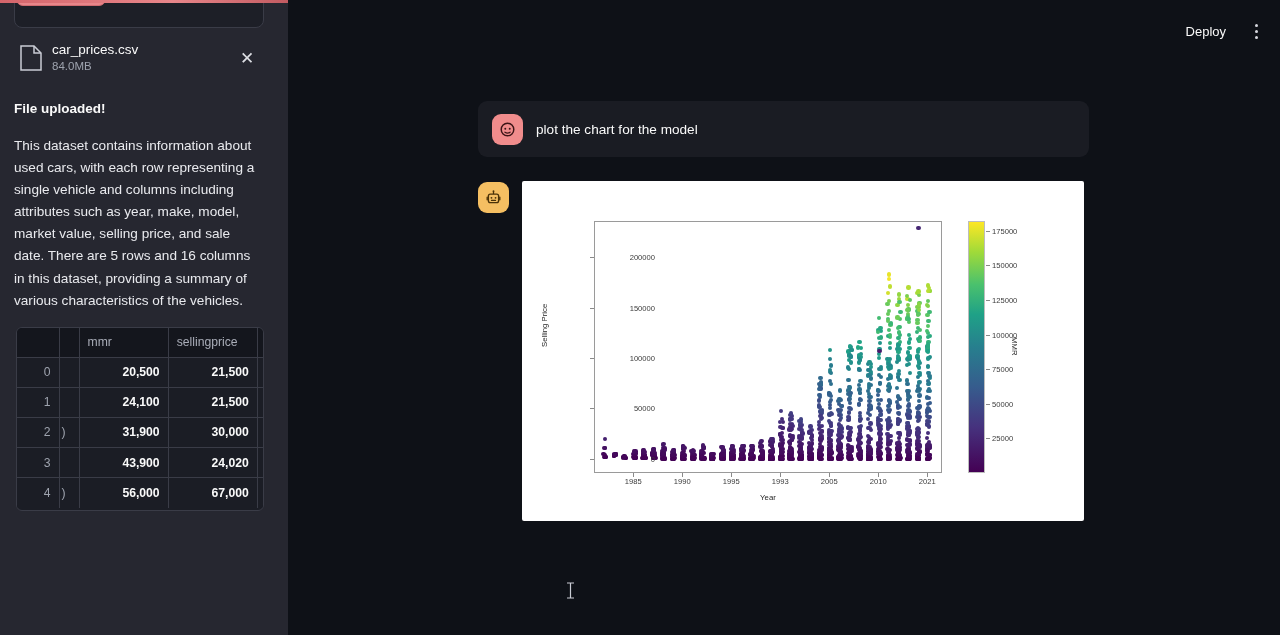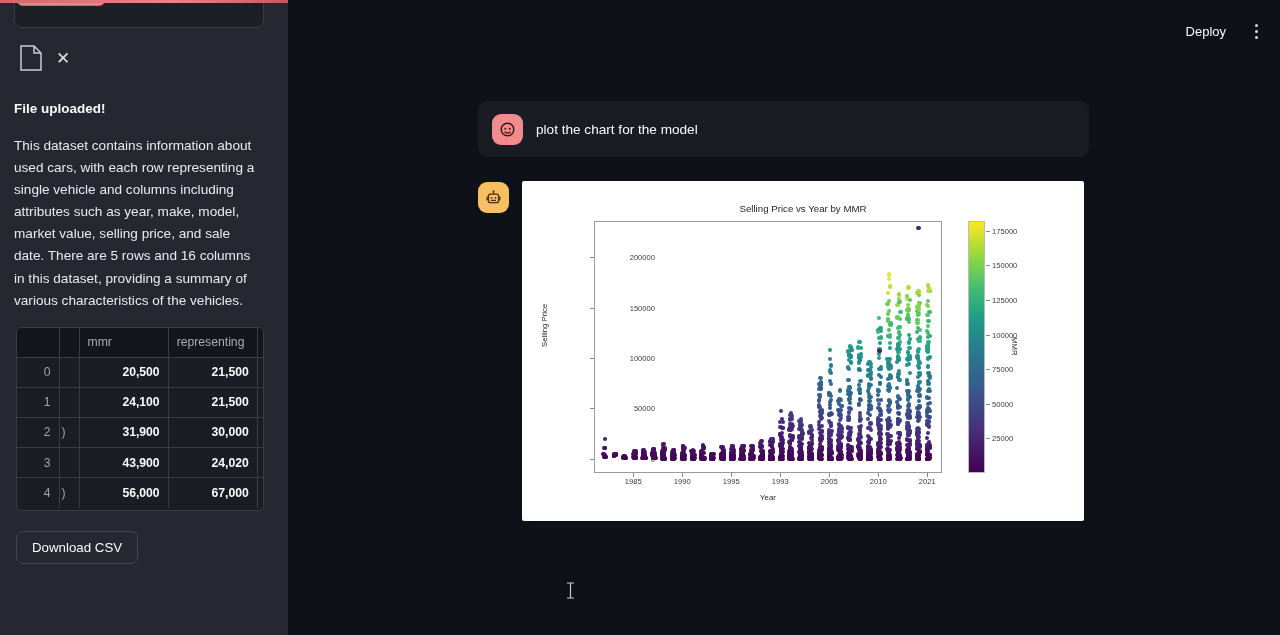--- a/index.html
+++ b/index.html
@@ -203,34 +203,38 @@
     <div class="browse-btn">
       
     </div>
     <div class="top-red-rule"></div>
 
     <div class="file-chip">
       <svg class="doc-icon" viewBox="0 0 22 26">
         <path d="M1 1 H14 L21 8 V25 H1 Z" fill="none" stroke="#c9ccd4" stroke-width="1.5"></path>
         <path d="M14 1 V8 H21" fill="none" stroke="#c9ccd4" stroke-width="1.5"></path>
       </svg>
+      <div class="file-meta">
+        <div class="file-name">car_prices.csv</div>
+        <div class="file-size">84.0MB</div>
+      </div>
       <div class="close-x">✕</div>
     </div>
 
     <div class="side-head">File uploaded!</div>
     <p class="side-para">This dataset contains information about used cars, with each row representing a single vehicle and columns including attributes such as year, make, model, market value, selling price, and sale date. There are 5 rows and 16 columns in this dataset, providing a summary of various characteristics of the vehicles.</p>
 
     <div class="tbl-wrap">
       <table class="df">
         <thead>
           <tr>
             <th class="ix"></th>
             <th class="narrow"></th>
             <th>mmr</th>
-            <th>representing</th>
+            <th>sellingprice</th>
             <th>saledate</th>
           </tr>
         </thead>
         <tbody>
           <tr>
             <td class="ix">0</td>
             <td class="narrow"></td>
             <td>20,500</td>
             <td>21,500</td>
             <td class="lefty">Tue Dec 16 2</td>
@@ -260,23 +264,20 @@
             <td class="ix">4</td>
             <td class="narrow">)</td>
             <td>56,000</td>
             <td>67,000</td>
             <td class="lefty">Thu Dec 18 2</td>
           </tr>
         </tbody>
       </table>
     </div>
 
-    <div class="dl-btn">
-      <span>Download CSV</span>
-    </div>
   </aside>
 
   <main id="main">
 
     <div class="topbar">
       <div class="deploy-btn">Deploy</div>
       <div class="kebab">
           <i></i>
           <i></i>
           <i></i>
@@ -305,21 +306,20 @@
             <path d="M7.6 13.4 h4.8" stroke="#4a3208" stroke-width="1.4" stroke-linecap="round"></path>
             <path d="M10 3.2 v2.8" stroke="#4a3208" stroke-width="1.5"></path>
             <circle cx="10" cy="2.6" r="1.1" fill="#4a3208"></circle>
             <path d="M2.6 9.6 v3 M17.4 9.6 v3" stroke="#4a3208" stroke-width="1.6" stroke-linecap="round"></path>
           </svg>
         </div>
       </div>
 
       <div class="chart-card">
 
-        <div class="mpl-title">Selling Price vs Year by MMR</div>
 
         <div class="axes" id="axes">
             <div class="pt" style="width: 4.2px; height: 4.2px; left: 6.48788px; top: 229.644px; background: rgb(68, 8, 90);"></div>
             <div class="pt" style="width: 4.2px; height: 4.2px; left: 8.22917px; top: 223.728px; background: rgb(69, 18, 98);"></div>
             <div class="pt" style="width: 4.2px; height: 4.2px; left: 8.29638px; top: 232.624px; background: rgb(68, 3, 86);"></div>
             <div class="pt" style="width: 4.2px; height: 4.2px; left: 8.92428px; top: 232.764px; background: rgb(68, 3, 86);"></div>
             <div class="pt" style="width: 4.2px; height: 4.2px; left: 9.08561px; top: 232.748px; background: rgb(68, 3, 86);"></div>
             <div class="pt" style="width: 4.2px; height: 4.2px; left: 8.28128px; top: 232.524px; background: rgb(68, 3, 86);"></div>
             <div class="pt" style="width: 4.2px; height: 4.2px; left: 7.36643px; top: 224.164px; background: rgb(69, 18, 98);"></div>
             <div class="pt" style="width: 4.2px; height: 4.2px; left: 7.63191px; top: 230.976px; background: rgb(68, 6, 88);"></div>

